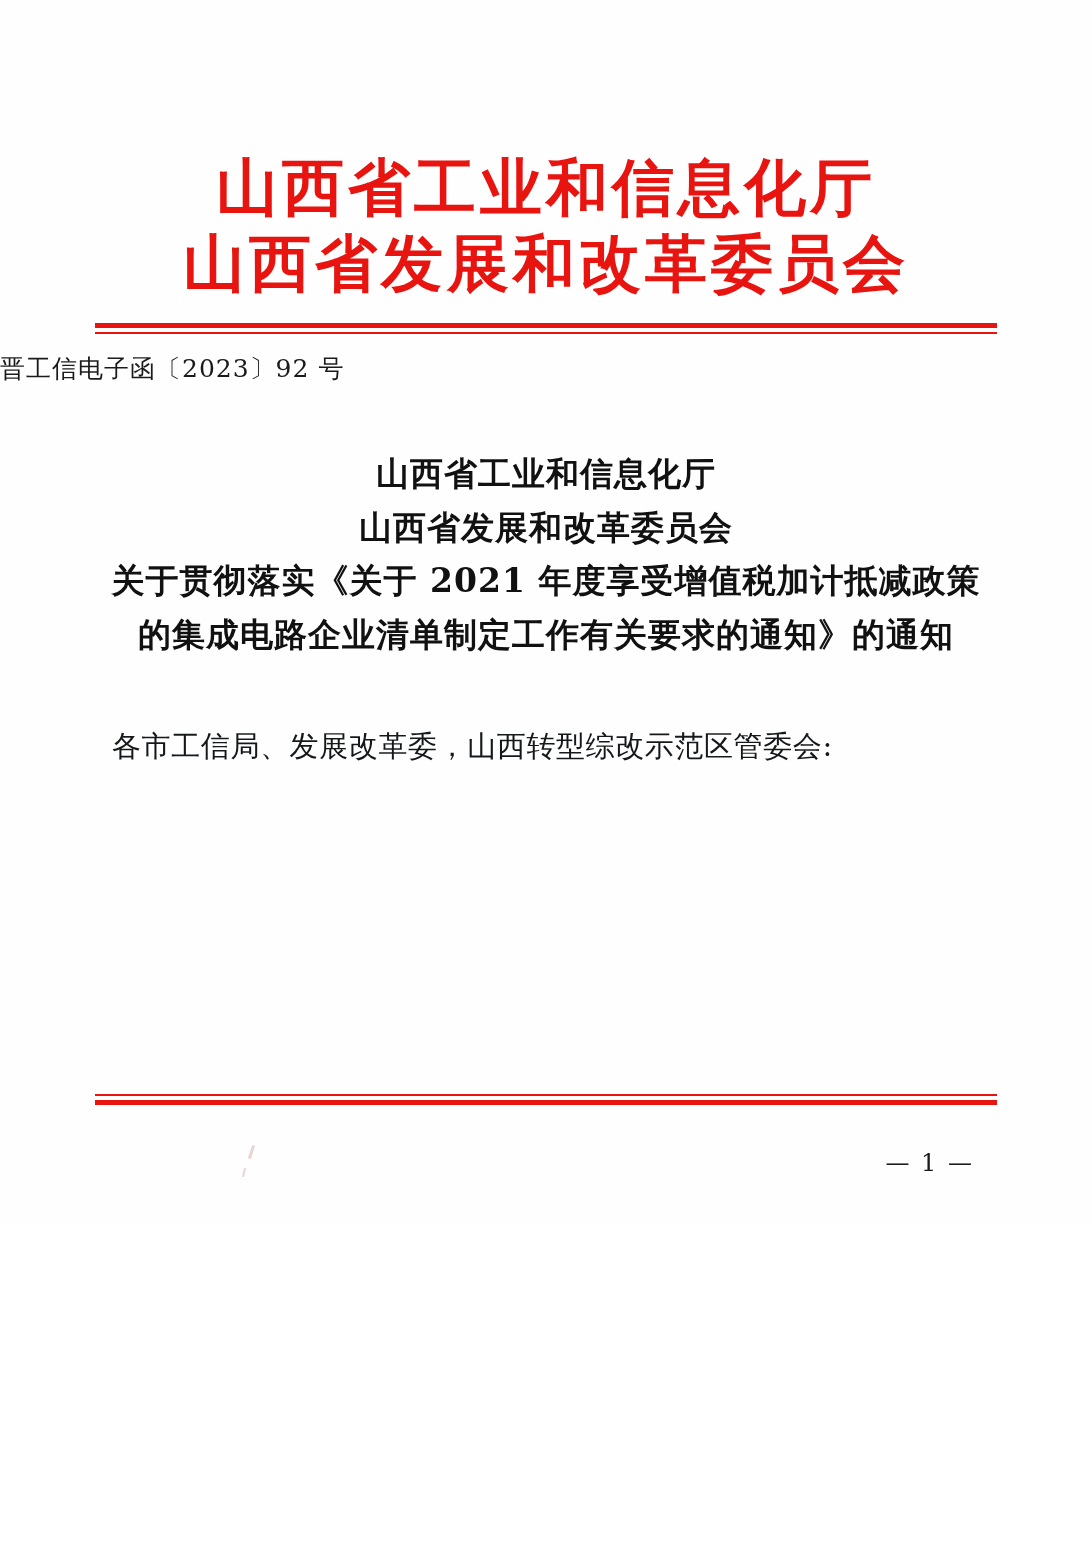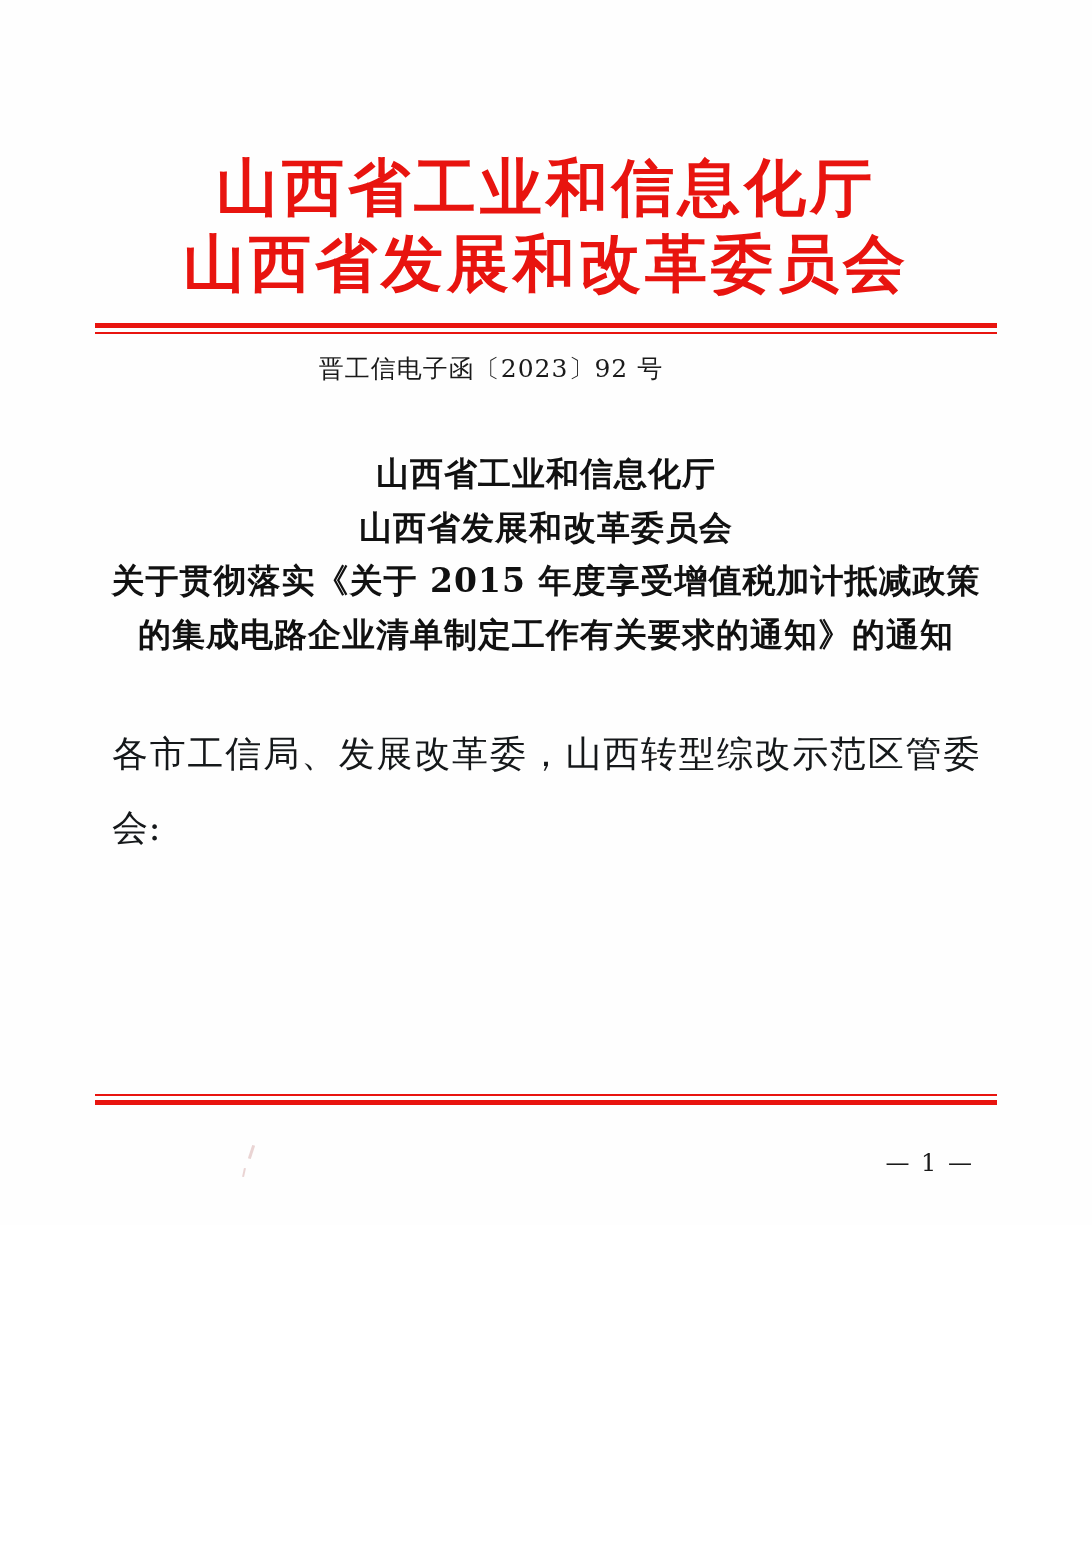--- a/index.html
+++ b/index.html
@@ -44,21 +44,21 @@
   }
   .rule-thin {
     height: 2px;
     background: #e8140f;
     margin-top: 4px;
   }
 
   
   .doc-number {
     margin: 18px 110px 0 0;
-    text-align: center;
+    text-align: left;
     font-size: 25px;
     letter-spacing: 1px;
     color: #1a1a1a;
   }
 
   
   .title-block {
     margin: 62px 108px 0 108px;
     text-align: center;
     font-weight: 700;
@@ -70,21 +70,21 @@
   .title-block .t-line {
     white-space: nowrap;
   }
   .title-block .t-wrap {
     white-space: normal;
   }
 
   
   .body {
     margin: 56px 112px 0 112px;
-    font-size: 36px;
+    font-size: 29px;
     line-height: 2.06;
     color: #15181a;
     text-align: justify;
     letter-spacing: 0.6px;
   }
   .body p {
     margin: 0;
   }
   .indent {
     text-indent: 2em;
@@ -135,21 +135,21 @@
   <div class="rules">
     <div class="rule-thick"></div>
     <div class="rule-thin"></div>
   </div>
 
   <div class="doc-number">晋工信电子函〔2023〕92 号</div>
 
   <div class="title-block">
     <div class="t-line">山西省工业和信息化厅</div>
     <div class="t-line">山西省发展和改革委员会</div>
-    <div class="t-wrap">关于贯彻落实《关于 2015 年度享受增值税加计抵减政策的集成电路企业清单制定工作有关要求的通知》的通知</div>
+    <div class="t-wrap">关于贯彻落实《关于 2021 年度享受增值税加计抵减政策的集成电路企业清单制定工作有关要求的通知》的通知</div>
   </div>
 
   <div class="body">
     <p>各市工信局、发展改革委，山西转型综改示范区管委会:</p>
   </div>
 
   <div class="speck" style="left:250px; top:1145px; width:3px; height:14px; transform:rotate(18deg);"></div>
   <div class="speck" style="left:243px; top:1168px; width:2px; height:9px; transform:rotate(12deg);"></div>
   <div class="speck" style="left:415px; top:1390px; width:2px; height:7px;"></div>
 

